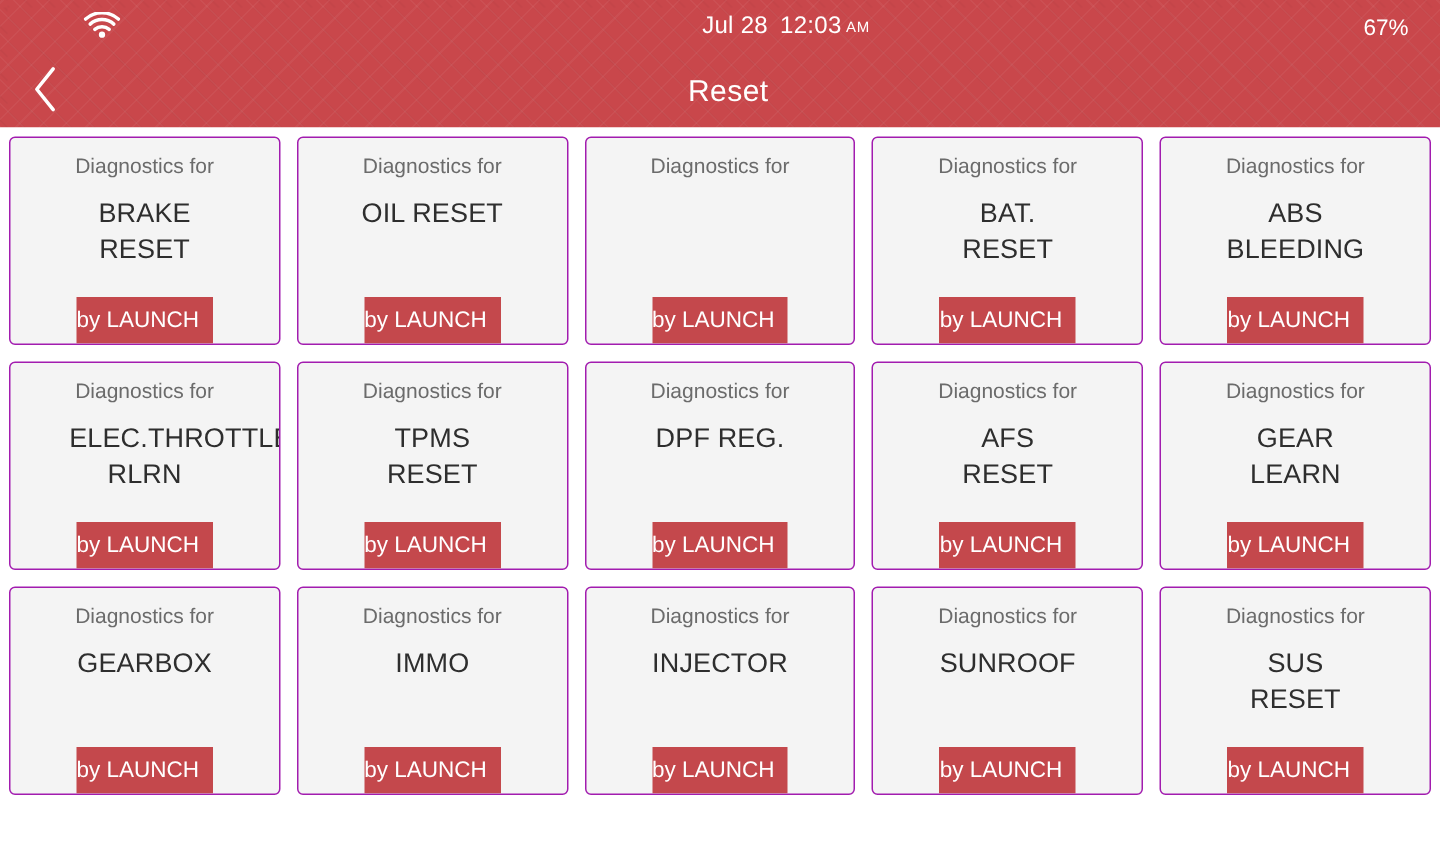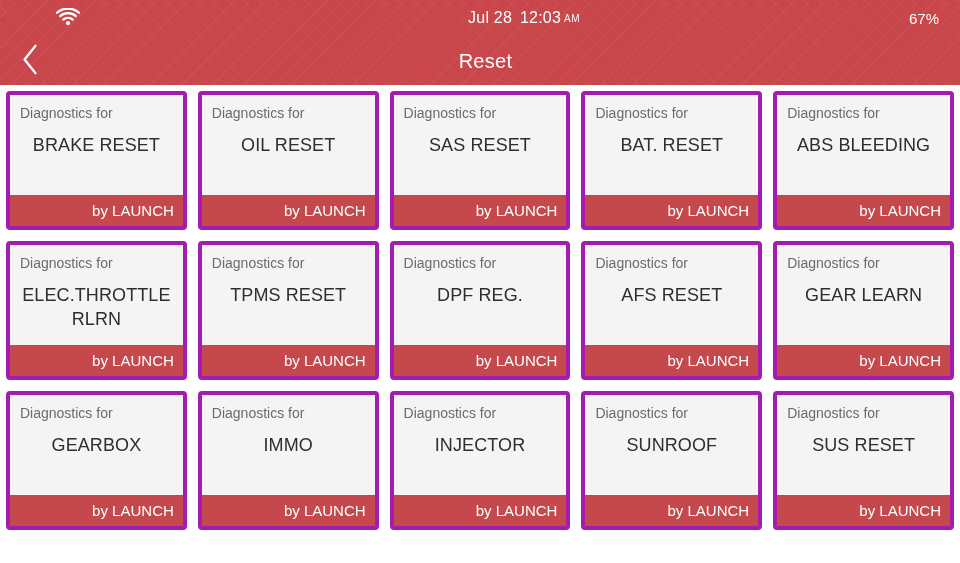--- a/index.html
+++ b/index.html
@@ -169,24 +169,25 @@
     row-gap: 6px;
     align-content: start;
     background: #ffffff;
   }
 
   .card {
     position: relative;
     display: flex;
     flex-direction: column;
     background: #f4f4f4;
-    border: 4px solid #a21caf;
+    border: 1px solid #a21caf;
     border-radius: 4px;
     overflow: hidden;
     height: 139px;
+    align-items: center;
   }
 
   .card-body {
     flex: 1;
     position: relative;
     padding: 10px 10px 0 10px;
     min-height: 0;
   }
 
   .card-sublabel {
@@ -284,21 +285,20 @@
           <div class="card-sublabel">Diagnostics for</div>
           <div class="card-title">OIL RESET</div>
         </div>
         <div class="card-footer">
           <span class="card-footer-label">by LAUNCH</span>
         </div>
       </div>
       <div class="card">
         <div class="card-body">
           <div class="card-sublabel">Diagnostics for</div>
-          <div class="card-title">SAS RESET</div>
         </div>
         <div class="card-footer">
           <span class="card-footer-label">by LAUNCH</span>
         </div>
       </div>
       <div class="card">
         <div class="card-body">
           <div class="card-sublabel">Diagnostics for</div>
           <div class="card-title">BAT. RESET</div>
         </div>

